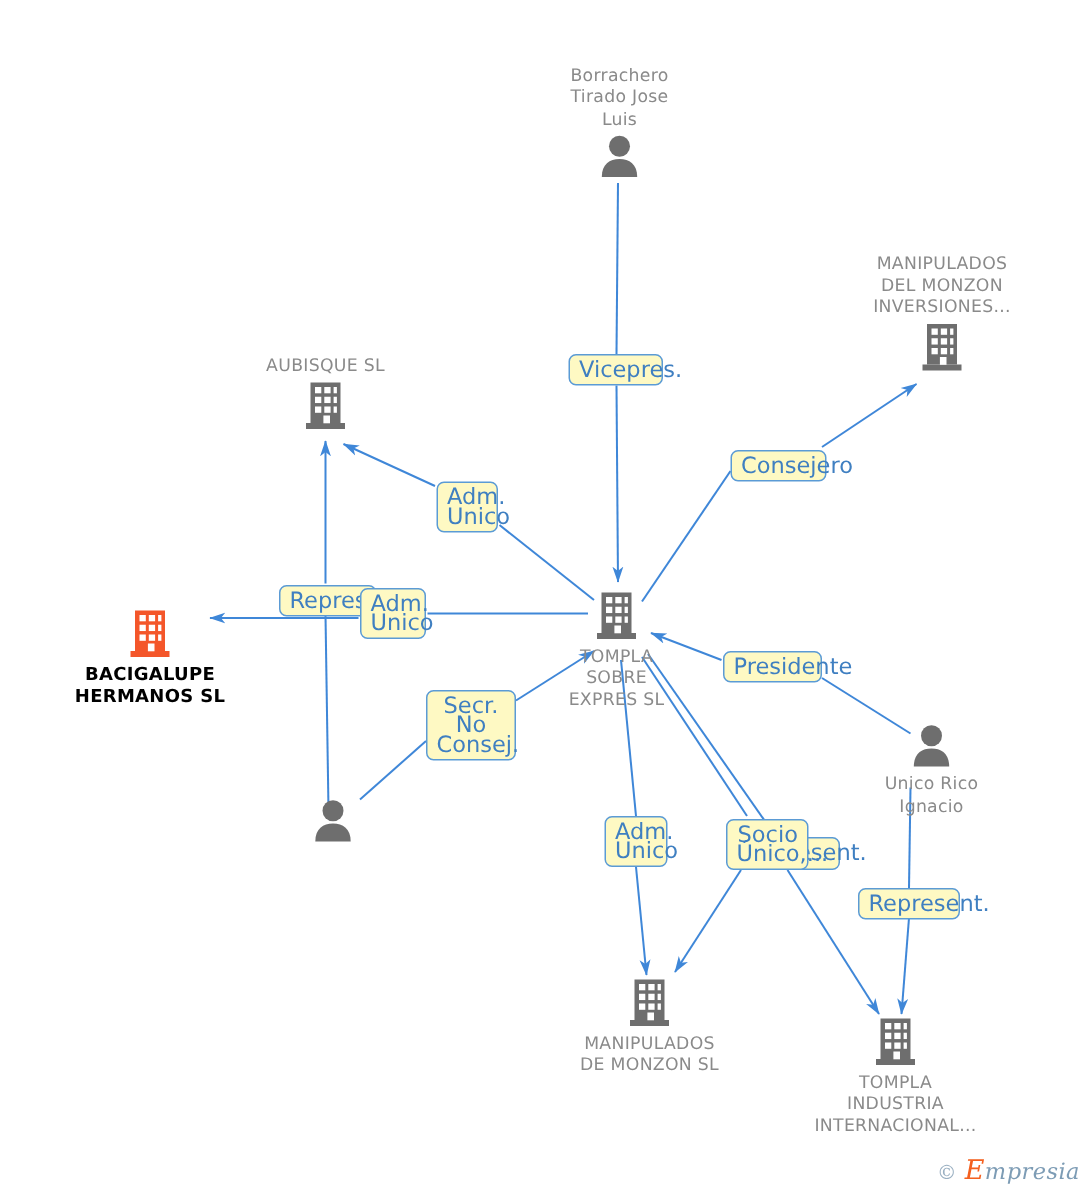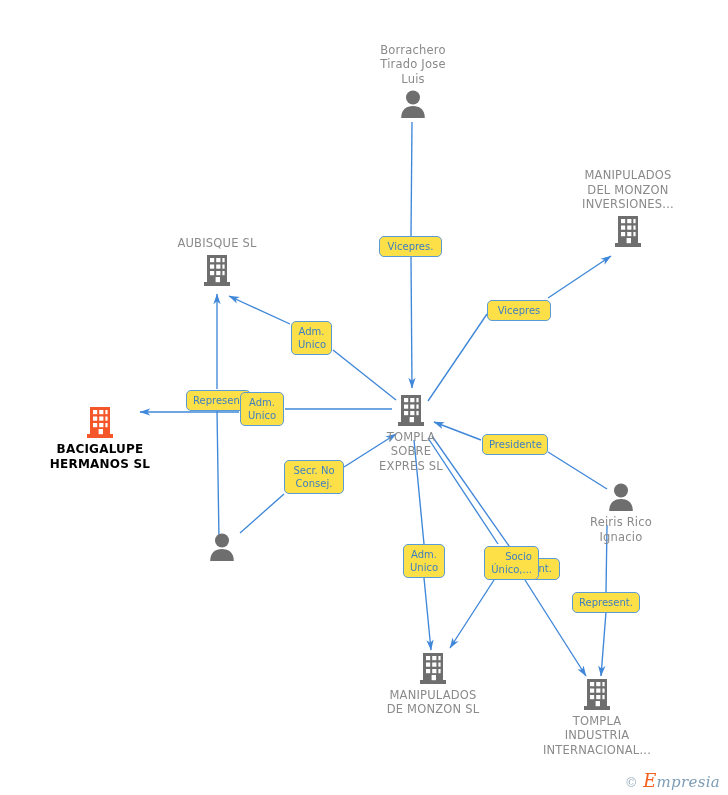--- a/index.html
+++ b/index.html
@@ -19,23 +19,23 @@
   .node.caption-top .caption{margin-bottom:3px;}
   .node.caption-bottom .caption{margin-top:3px;}
   .node.highlight .caption{
     color:#000000;font-weight:bold;font-size:12px;line-height:15px;
   }
 
   .edge-label{
     position:absolute;
     border:1px solid #5b9bd5;
     border-radius:5px;
-    background:#fde047;
+    background:#fef9c3;
     color:#3f7fc1;
-    font-size:10px;
+    font-size:15px;
     line-height:13px;
     text-align:center;
     padding:3px 6px;
     white-space:pre-line;
     box-sizing:border-box;
   }
 
   #watermark{
     position:absolute;right:8px;bottom:4px;
     font-size:15px;color:#7d9cb5;
@@ -182,21 +182,21 @@
           </svg></span>
         <div class="caption">TOMPLA
 SOBRE
 EXPRES  SL</div>
       </div>
       <div class="node caption-bottom" style="left: 551px; width: 140px; top: 482px;">
         <span class="glyph"><svg width="28" height="30" viewBox="0 0 28 30" aria-hidden="true">
             <circle cx="14" cy="8.5" r="7" fill="#6e6e6e"></circle>
             <path d="M2.2,29 C2.2,20.4 7.4,17 14,17 C20.6,17 25.8,20.4 25.8,29 Z" fill="#6e6e6e"></path>
           </svg></span>
-        <div class="caption">Reiris Rico
+        <div class="caption">Unico Rico
 Ignacio</div>
       </div>
       <div class="node caption-bottom" style="left: 152px; width: 140px; top: 532px;">
         <span class="glyph"><svg width="28" height="30" viewBox="0 0 28 30" aria-hidden="true">
             <circle cx="14" cy="8.5" r="7" fill="#6e6e6e"></circle>
             <path d="M2.2,29 C2.2,20.4 7.4,17 14,17 C20.6,17 25.8,20.4 25.8,29 Z" fill="#6e6e6e"></path>
           </svg></span>
       </div>
       <div class="node caption-bottom" style="left: 363px; width: 140px; top: 651.5px;">
         <span class="glyph"><svg width="28" height="33" viewBox="0 0 28 33" aria-hidden="true">
@@ -235,21 +235,21 @@
               <rect x="12.6" y="23" width="4.4" height="5.2"></rect>
             </g>
           </svg></span>
         <div class="caption">TOMPLA
 INDUSTRIA
 INTERNACIONAL...</div>
       </div>
     </div>
   <div id="labels">
       <div class="edge-label" style="left: 379px; top: 236px; width: 63px; min-height: 20px;">Vicepres.</div>
-      <div class="edge-label" style="left: 487px; top: 300px; width: 64px; min-height: 20px;">Vicepres</div>
+      <div class="edge-label" style="left: 487px; top: 300px; width: 64px; min-height: 20px;">Consejero</div>
       <div class="edge-label" style="left: 291px; top: 321px; width: 41px; min-height: 34px;">Adm.
 Unico</div>
       <div class="edge-label" style="left: 186px; top: 390px; width: 65px; min-height: 20px;">Represent.</div>
       <div class="edge-label" style="left: 240px; top: 392px; width: 44px; min-height: 34px;">Adm.
 Unico</div>
       <div class="edge-label" style="left: 482px; top: 434px; width: 66px; min-height: 20px;">Presidente</div>
       <div class="edge-label" style="left: 284px; top: 460px; width: 60px; min-height: 34px;">Secr.  No
 Consej.</div>
       <div class="edge-label" style="left: 403px; top: 544px; width: 42px; min-height: 34px;">Adm.
 Unico</div>

